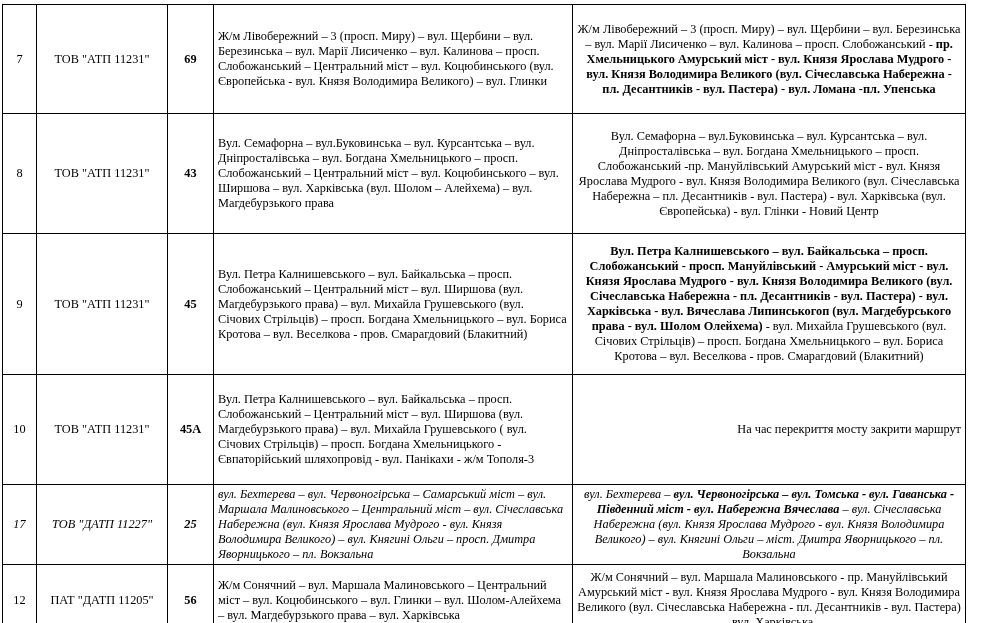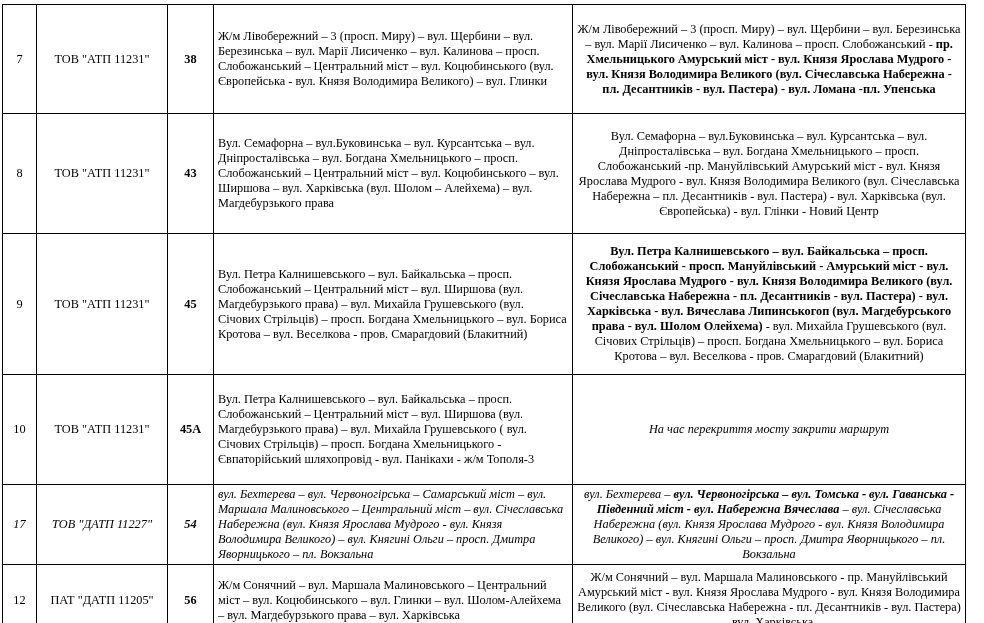--- a/index.html
+++ b/index.html
@@ -66,22 +66,21 @@
     text-align: left;
     padding-left: 6px;
     padding-right: 6px;
   }
   td.chg {
     text-align: center;
     padding-left: 5px;
     padding-right: 5px;
   }
   td.chg.single {
-    text-align: center;
-    font-style: italic;
+    text-align: right;
   }
 
   .b { font-weight: bold; }
 
   
   tr.r7  td { height: 104px; }
   tr.r8  td { height: 115px; }
   tr.r9  td { height: 136px; }
   tr.r10 td { height: 105px; }
   tr.r11 td { height: 68px; font-style: italic; }
@@ -96,21 +95,21 @@
       <col class="c-num">
       <col class="c-org">
       <col class="c-route">
       <col class="c-desc">
       <col class="c-chg">
     </colgroup>
     <tbody>
         <tr class="r7">
           <td class="num">7</td>
           <td class="org">ТОВ "АТП 11231"</td>
-          <td class="route">38</td>
+          <td class="route">69</td>
           <td class="desc">Ж/м Лівобережний – 3 (просп. Миру) – вул. Щербини – вул. Березинська – вул. Марії Лисиченко – вул. Калинова – просп. Слобожанський – Центральний міст – вул. Коцюбинського (вул. Європейська - вул. Князя Володимира Великого) – вул. Глинки</td>
           <td class="chg"><span>Ж/м Лівобережний – 3 (просп. Миру) – вул. Щербини – вул. Березинська – вул. Марії Лисиченко – вул. Калинова – просп. Слобожанський - </span><span class="b">пр. Хмельницького Амурський міст - вул. Князя Ярослава Мудрого - вул. Князя Володимира Великого (вул. Січеславська Набережна  - пл. Десантників - вул. Пастера) - вул. Ломана -пл. Упенська</span></td>
         </tr>
         <tr class="r8">
           <td class="num">8</td>
           <td class="org">ТОВ "АТП 11231"</td>
           <td class="route">43</td>
           <td class="desc">Вул. Семафорна – вул.Буковинська – вул. Курсантська – вул. Дніпросталівська – вул. Богдана Хмельницького – просп. Слобожанський – Центральний міст – вул. Коцюбинського – вул. Ширшова – вул. Харківська (вул. Шолом – Алейхема) – вул. Магдебурзького права</td>
           <td class="chg"><span>Вул. Семафорна – вул.Буковинська – вул. Курсантська – вул. Дніпросталівська – вул. Богдана Хмельницького – просп. Слобожанський -пр. Мануйлівський Амурський міст - вул. Князя Ярослава Мудрого - вул. Князя Володимира Великого (вул. Січеславська Набережна  – пл. Десантників - вул. Пастера) - вул. Харківська (вул. Європейська) - вул. Глінки - Новий Центр</span></td>
         </tr>
@@ -124,23 +123,23 @@
         <tr class="r10">
           <td class="num">10</td>
           <td class="org">ТОВ "АТП 11231"</td>
           <td class="route">45А</td>
           <td class="desc">Вул. Петра Калнишевського – вул. Байкальська – просп. Слобожанський – Центральний міст – вул. Ширшова (вул. Магдебурзького права) – вул. Михайла Грушевського ( вул. Січових Стрільців) – просп. Богдана Хмельницького - Євпаторійський шляхопровід - вул. Панікахи - ж/м Тополя-3</td>
           <td class="chg single"><span>На час перекриття мосту закрити маршрут</span></td>
         </tr>
         <tr class="r11">
           <td class="num">17</td>
           <td class="org">ТОВ "ДАТП 11227"</td>
-          <td class="route">54</td>
+          <td class="route">25</td>
           <td class="desc">вул. Бехтерева – вул. Червоногірська – Самарський міст – вул. Маршала Малиновського – Центральний міст – вул. Січеславська Набережна (вул. Князя Ярослава Мудрого - вул. Князя Володимира Великого) – вул. Княгині Ольги – просп. Дмитра Яворницького – пл. Вокзальна</td>
-          <td class="chg"><span>вул. Бехтерева – </span><span class="b">вул. Червоногірська – вул. Томська - вул. Гаванська - Південний міст - вул. Набережна Вячеслава</span><span> – вул. Січеславська Набережна (вул. Князя Ярослава Мудрого - вул. Князя Володимира Великого) – вул. Княгині Ольги – просп. Дмитра Яворницького – пл. Вокзальна</span></td>
+          <td class="chg"><span>вул. Бехтерева – </span><span class="b">вул. Червоногірська – вул. Томська - вул. Гаванська - Південний міст - вул. Набережна Вячеслава</span><span> – вул. Січеславська Набережна (вул. Князя Ярослава Мудрого - вул. Князя Володимира Великого) – вул. Княгині Ольги – міст. Дмитра Яворницького – пл. Вокзальна</span></td>
         </tr>
         <tr class="r12">
           <td class="num">12</td>
           <td class="org">ПАТ "ДАТП 11205"</td>
           <td class="route">56</td>
           <td class="desc">Ж/м Сонячний – вул. Маршала Малиновського – Центральний міст – вул. Коцюбинського – вул. Глинки – вул. Шолом-Алейхема – вул. Магдебурзького права – вул. Харківська</td>
           <td class="chg"><span>Ж/м Сонячний – вул. Маршала Малиновського - пр. Мануйлівський Амурський міст - вул. Князя Ярослава Мудрого - вул. Князя Володимира Великого (вул. Січеславська Набережна  - пл. Десантників - вул. Пастера) - вул. Харківська</span></td>
         </tr>
       </tbody>
   </table>

